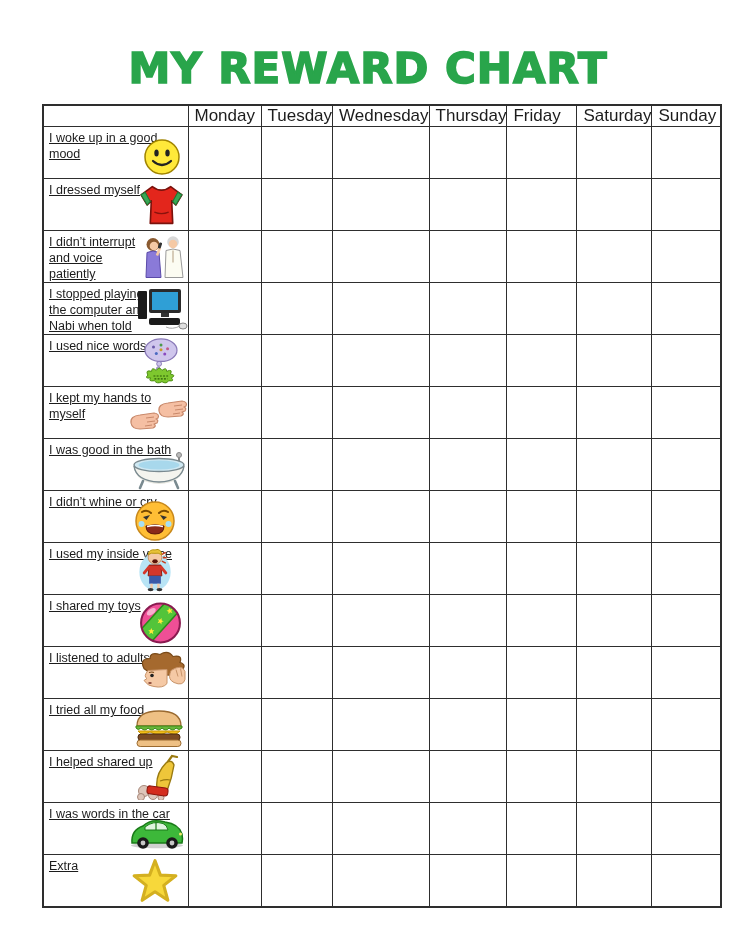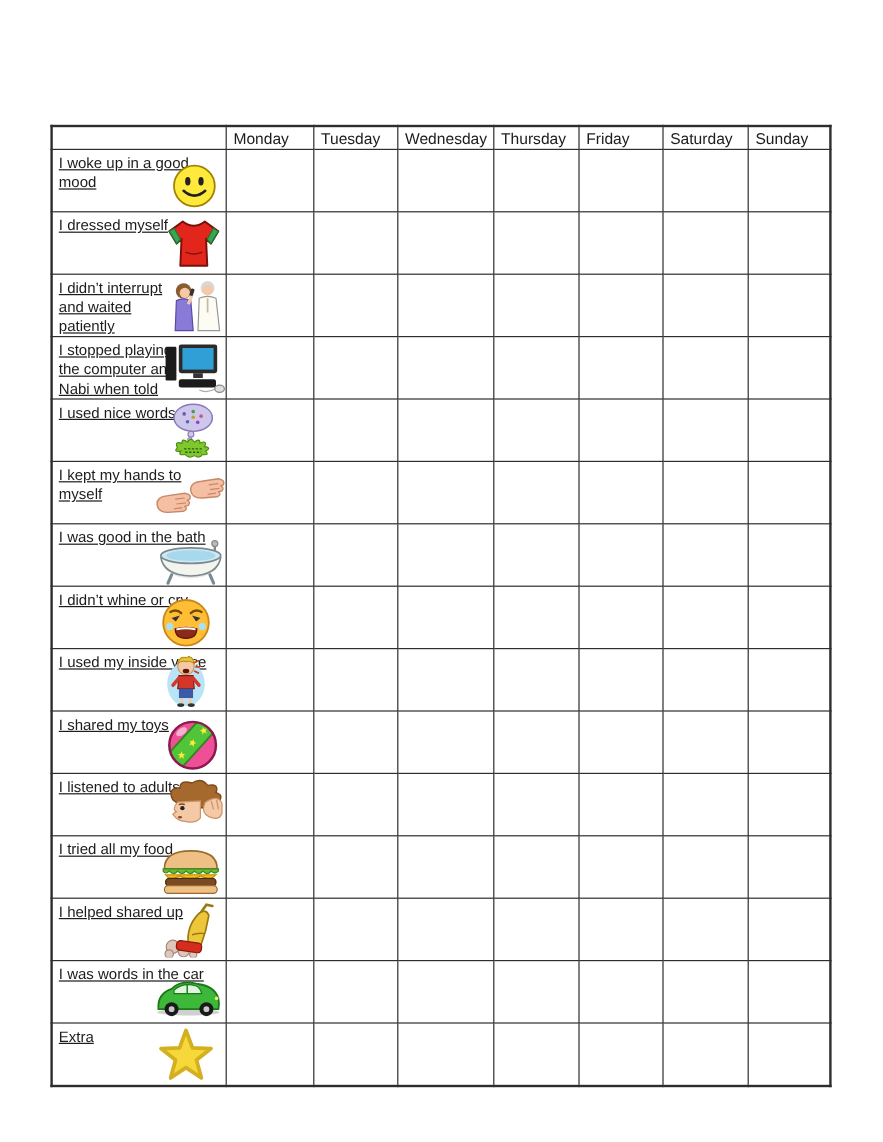--- a/index.html
+++ b/index.html
@@ -4,36 +4,37 @@
 <style>
   html,body{margin:0;padding:0;background:#ffffff;}
   .page{position:relative;width:736px;height:952px;background:#ffffff;overflow:hidden;
         font-family:"Liberation Sans",sans-serif;color:#1c1c1c;}
   .title{position:absolute;top:44px;left:0;width:100%;margin:0;text-align:center;
          font-family:"DejaVu Sans",sans-serif;font-weight:bold;font-size:42px;
          letter-spacing:1px;-webkit-text-stroke:1.6px currentColor;}
   table.grid{position:absolute;left:42px;top:104px;border-collapse:collapse;
              table-layout:fixed;border:2px solid #2e2e2e;}
   .grid th,.grid td{border:1px solid #2e2e2e;}
-  .grid thead th{height:18px;font-size:13px;font-weight:400;text-align:left;
+  .grid thead th{height:18px;font-size:17px;font-weight:400;text-align:left;
                  padding:0 0 0 6px;white-space:nowrap;overflow:hidden;}
   td.label{height:48px;vertical-align:top;position:relative;font-size:12.5px;
            line-height:16px;padding:3px 4px 0 5px;text-decoration:underline;}
   .lbl{display:block;}
   .w100 .lbl{width:100px;}
   .w104 .lbl{width:104px;}
   .icon{position:absolute;right:2px;top:50%;transform:translateY(-50%);line-height:0;}
   .icon svg{display:block;}
   td.daycell{background:#ffffff;}
 </style>
 </head>
 <body>
 
 <div class="page">
 
+  <h1 class="title" style="color: rgb(41, 165, 75);">MY REWARD CHART</h1>
 
   <table class="grid">
     <colgroup>
       <col style="width:145px">
         <col style="width:73px">
         <col style="width:70px">
         <col style="width:80px">
       <col style="width:71px">
         <col style="width:70px">
         <col style="width:71px">
@@ -90,21 +91,21 @@
           <td class="daycell"></td>
           <td class="daycell"></td>
           <td class="daycell"></td>
           <td class="daycell"></td>
           <td class="daycell"></td>
           <td class="daycell"></td>
         </tr>
 
       <tr class="w100">
         <td class="label">
-          <span class="lbl">I didn’t interrupt and waited patiently</span>
+          <span class="lbl">I didn’t interrupt and voice patiently</span>
           <span class="icon">
             <svg width="46" height="47" viewBox="0 0 46 47">
               <circle cx="13" cy="11" r="6.5" fill="#8a5a30"></circle>
               <circle cx="14" cy="12.5" r="4.3" fill="#f5c9a5"></circle>
               <path d="M7 19 Q13 16 19 19 L21 44 L6 44 Z" fill="#8a7ad8" stroke="#5a4aa8"></path>
               <path d="M17 22 L20 14" stroke="#f5c9a5" stroke-width="2.6"></path>
               <rect x="18.5" y="9" width="3" height="6" rx="1" fill="#333" transform="rotate(18 20 12)"></rect>
               <circle cx="33" cy="8.5" r="5.8" fill="#d8d8d8"></circle>
               <circle cx="33" cy="10.5" r="4.2" fill="#f5c9a5"></circle>
               <path d="M26 17 Q33 14 40 17 L43 44 L25 44 Z" fill="#fcfcf2" stroke="#999"></path>

